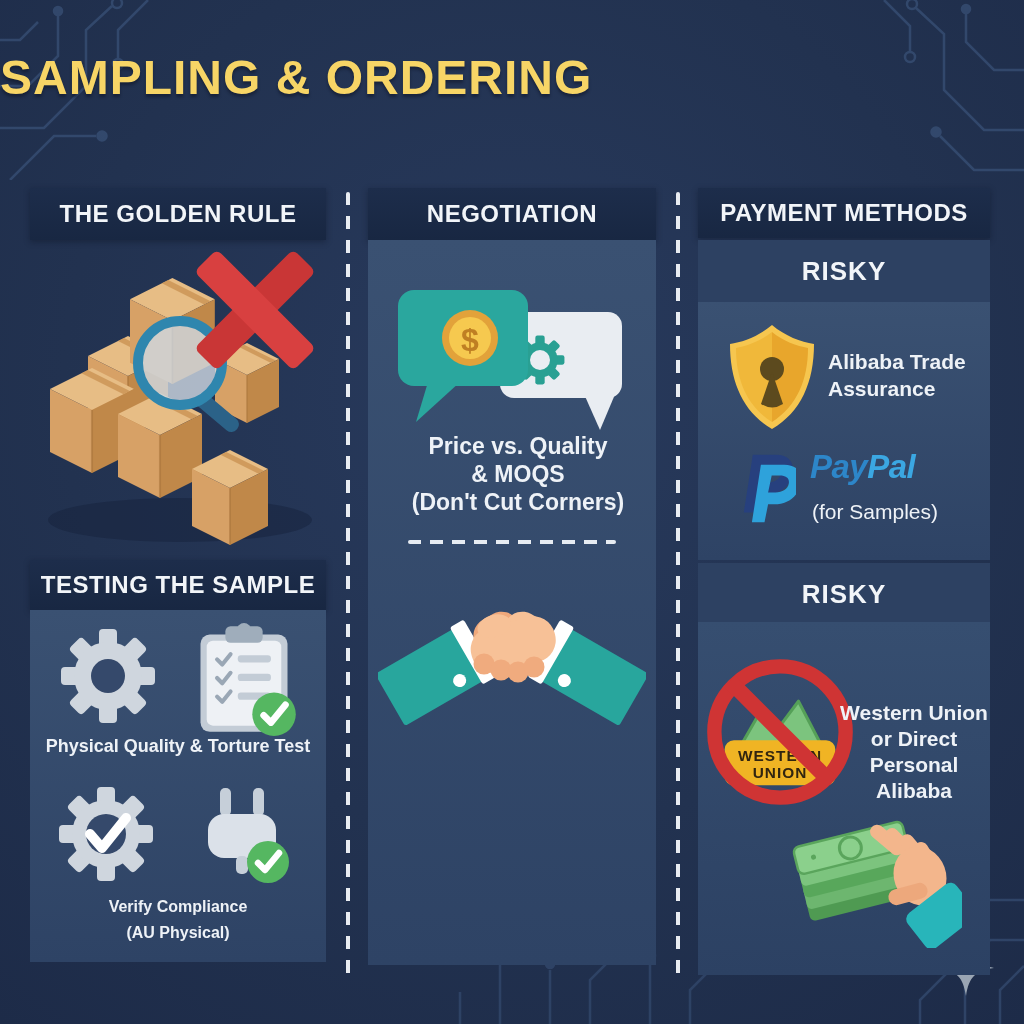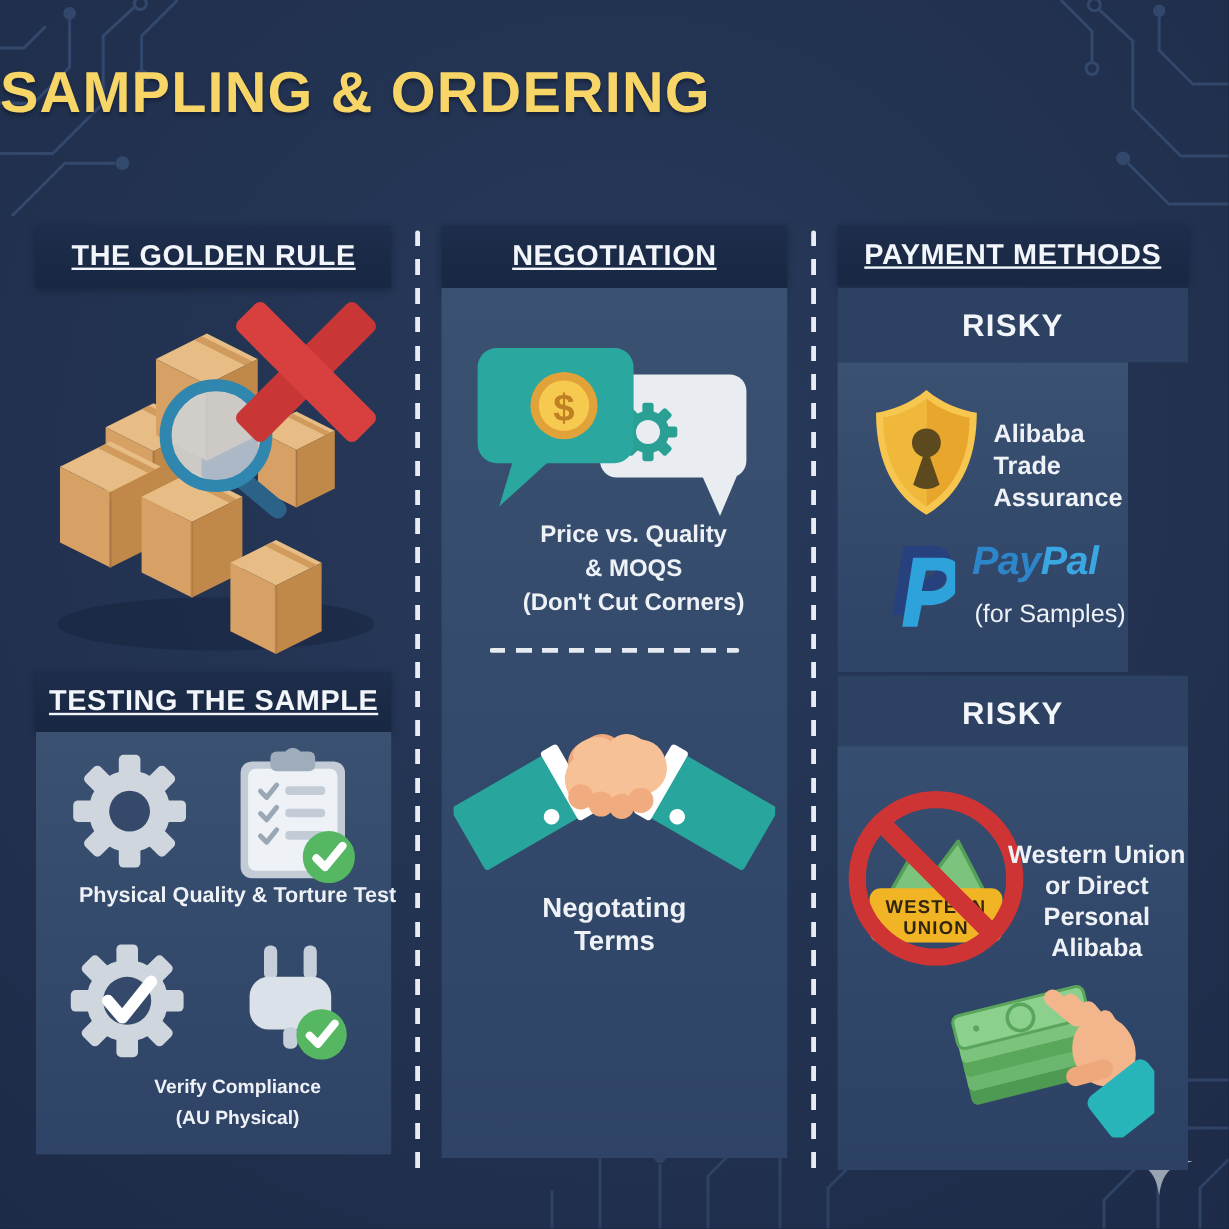--- a/index.html
+++ b/index.html
@@ -4,25 +4,25 @@
 <style>
   html,body{margin:0;padding:0;background:#17233c;}
   .stage{position:relative;width:1024px;height:1024px;overflow:hidden;
     font-family:"Liberation Sans",sans-serif;
     background:radial-gradient(circle at 50% 38%, #283a5d 0%, #223250 55%, #1d2b48 100%);}
   .title{position:absolute;left:0;right:0;top:50px;text-align:left;
     font-size:48px;font-weight:700;letter-spacing:1px;color:#f7d566;
     text-shadow:0 3px 3px rgba(10,16,30,.45);}
   .hdr{position:absolute;height:52px;display:flex;align-items:center;justify-content:center;
     background:linear-gradient(180deg,#1d2d4b,#182742);color:#f2f5f9;font-weight:700;
-    font-size:24px;letter-spacing:.5px;box-shadow:0 2px 6px rgba(8,14,28,.35);text-decoration:underline;}
+    font-size:24px;letter-spacing:.5px;box-shadow:0 2px 6px rgba(8,14,28,.35);}
   .band{position:absolute;height:62px;display:flex;align-items:center;justify-content:center;
     background:#2d4162;color:#f2f5f9;font-weight:700;font-size:26px;letter-spacing:1px;}
   .panel{position:absolute;background:linear-gradient(180deg,#3a5172,#2e4365);}
-  .caption{position:absolute;left:0;width:100%;text-align:center;color:#eef2f7;font-weight:700;padding-left:20px;}
+  .caption{position:absolute;left:0;width:100%;text-align:center;color:#eef2f7;font-weight:700;}
   .cap-line{display:block;}
   .divider{position:absolute;top:192px;height:783px;width:4px;border-radius:2px;
     background-image:repeating-linear-gradient(180deg,rgba(243,246,250,.95) 0 13px,transparent 13px 24px);}
   .hdash{position:absolute;height:4px;border-radius:2px;
     background-image:repeating-linear-gradient(90deg,rgba(240,244,249,.95) 0 13px,transparent 13px 22px);}
   .txtblock{position:absolute;text-align:center;color:#eef2f7;font-weight:700;}
   .paypal-word{position:absolute;font-style:italic;font-weight:800;font-size:33px;letter-spacing:-.5px;}
   .pp-pay{color:#2d86c9;} .pp-pal{color:#3ba7e2;}
   .note{position:absolute;color:#eef2f7;font-weight:400;font-size:21px;}
   .deco{position:absolute;opacity:.5;}
@@ -201,21 +201,21 @@
       </g>
       <rect x="10" y="8" width="130" height="96" rx="16" fill="#2aa79e"></rect>
       <path d="M40,100 L28,140 L72,100 Z" fill="#2aa79e"></path>
       <g>
         <circle cx="82" cy="56" r="28" fill="#e2a23a"></circle>
         <circle cx="82" cy="56" r="21" fill="#f6c94f"></circle>
         <text x="82" y="58" text-anchor="middle" dominant-baseline="central" font-family="Liberation Sans, sans-serif" font-size="32" font-weight="700" fill="#bf7f23">$</text>
       </g>
     </svg>
 
-    <div class="txtblock" style="left:16px;width:100%;top:192px;font-size:20px;line-height:28px">
+    <div class="txtblock" style="left:6px;width:100%;top:192px;font-size:23px;line-height:28px">
       <span class="cap-line">Price vs. Quality</span>
       <span class="cap-line">&amp; MOQS</span>
       <span class="cap-line">(Don't Cut Corners)</span>
     </div>
 
     <div class="hdash" style="left:40px;top:300px;width:208px"></div>
 
     <svg style="position:absolute;left:10px;top:340px" width="268" height="155" viewBox="0 0 268 155">
       <g transform="translate(12,120) rotate(-30)">
         <rect x="0" y="-30" width="90" height="60" rx="3" fill="#28a69d"></rect>
@@ -232,35 +232,31 @@
       <g transform="rotate(-15 134 64)">
         <rect x="92" y="42" width="86" height="46" rx="22" fill="#f7c197"></rect>
       </g>
       <circle cx="106" cy="84" r="10.5" fill="#f0ab7e"></circle>
       <circle cx="123" cy="90" r="10.5" fill="#f0ab7e"></circle>
       <circle cx="140" cy="92" r="10.5" fill="#f0ab7e"></circle>
       <circle cx="156" cy="87" r="10.5" fill="#f0ab7e"></circle>
       <ellipse cx="116" cy="46" rx="17" ry="11" fill="#f7c197" transform="rotate(-18 116 46)"></ellipse>
     </svg>
 
-    <div class="txtblock" style="left:0;width:100%;top:502px;font-size:23px;line-height:28px">
-      <span class="cap-line">Negotating</span>
-      <span class="cap-line">Terms</span>
-    </div>
   </div>
 
   <div class="hdr" style="left:698px;top:188px;width:292px;height:50px">
     <span>PAYMENT METHODS</span>
   </div>
 
   <div class="band" style="left:698px;top:240px;width:292px">
     <span>RISKY</span>
   </div>
 
-  <div class="panel" style="left:698px;top:302px;width:242px;height:258px">
+  <div class="panel" style="left:698px;top:302px;width:292px;height:258px">
     <svg style="position:absolute;left:28px;top:20px" width="92" height="110" viewBox="0 0 92 110">
       <path d="M46,3 C59,14 75,20 88,22 C88,60 75,90 46,107 C17,90 4,60 4,22 C17,20 33,14 46,3 Z" fill="#f6c64f"></path>
       <path d="M46,10 C57,19 71,24 82,26 C82,58 71,84 46,100 L46,10 Z" fill="#e8a62c"></path>
       <path d="M46,10 C35,19 21,24 10,26 C10,58 21,84 46,100 L46,10 Z" fill="#f0b83a"></path>
       <circle cx="46" cy="47" r="12" fill="#5c4a1e"></circle>
       <path d="M46,50 L35,82 Q46,89 57,82 Z" fill="#5c4a1e"></path>
     </svg>
     <div style="position:absolute;left:130px;top:46px;font-size:21px;line-height:27px;font-weight:700;color:#eef2f7">
       <span class="cap-line">Alibaba Trade</span>
       <span class="cap-line">Assurance</span>

